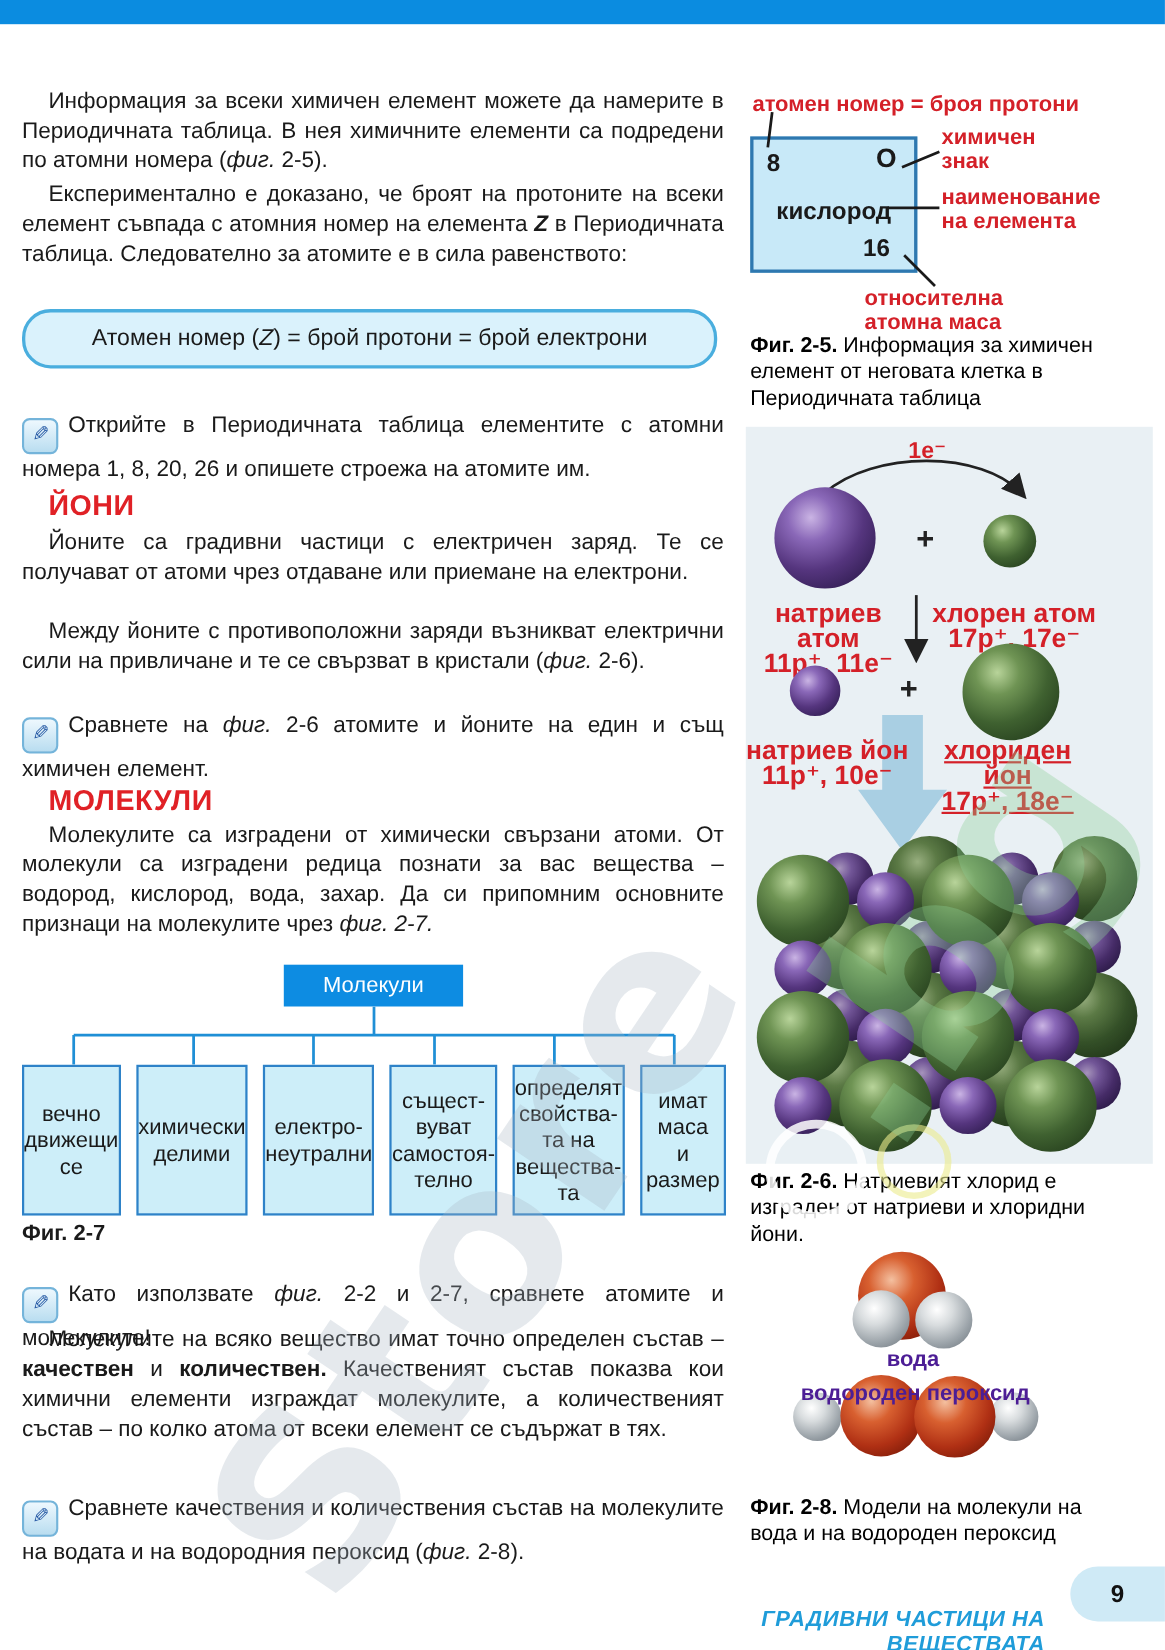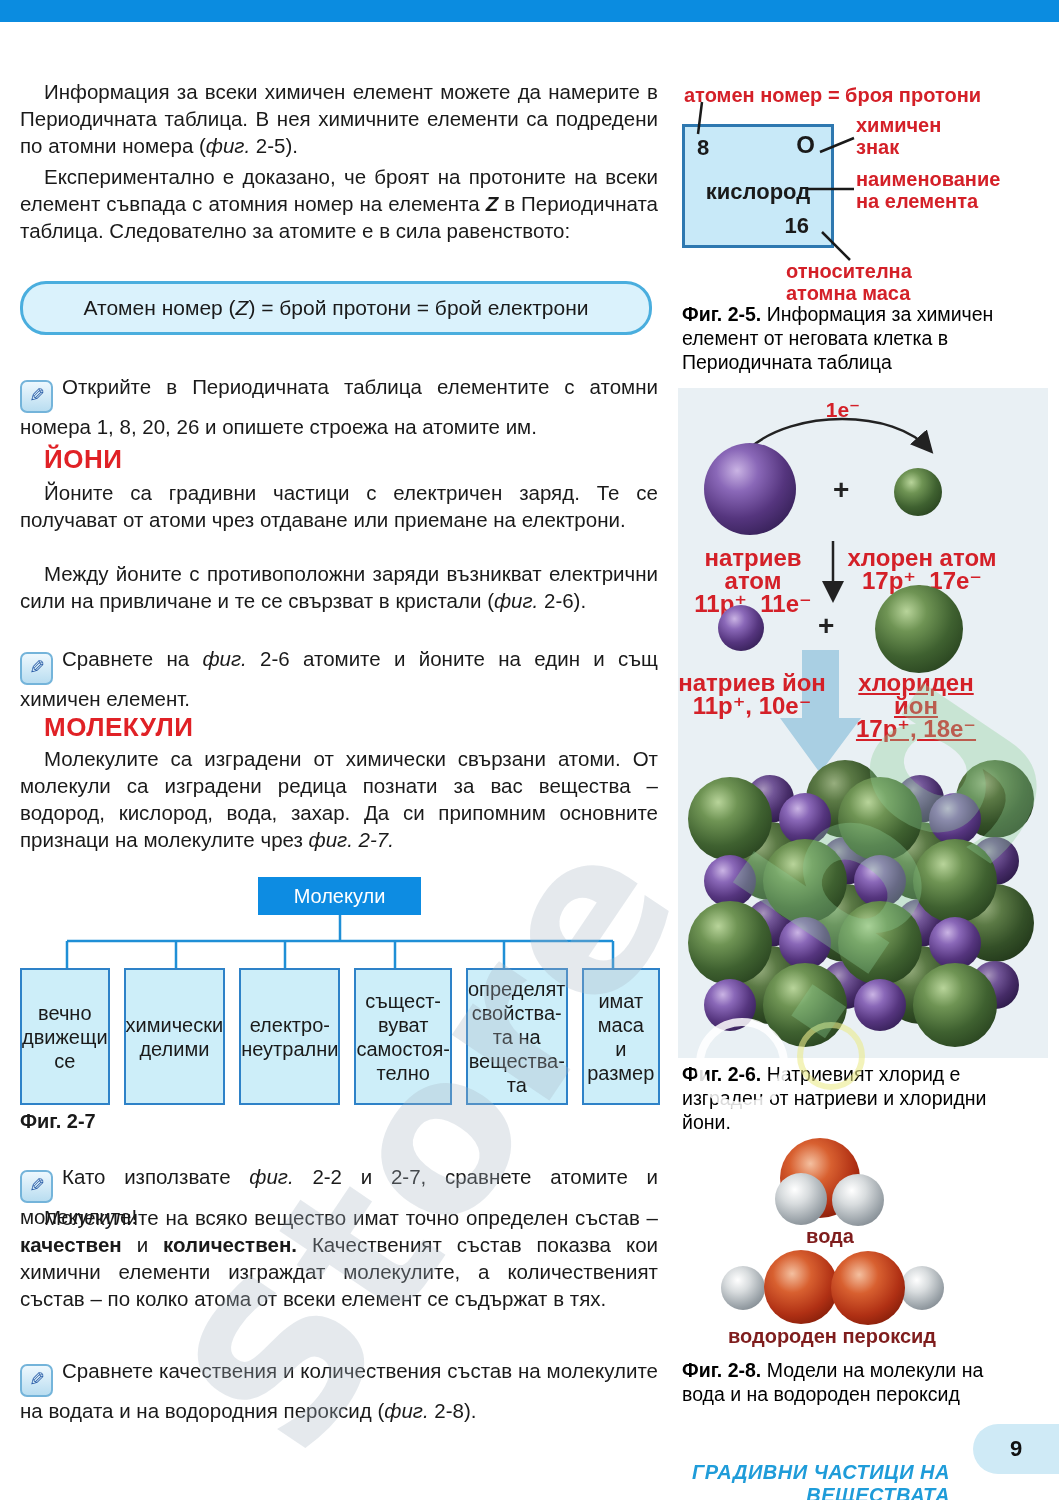--- a/index.html
+++ b/index.html
@@ -39,21 +39,21 @@
   .cap{position:absolute;font-size:19.5px;line-height:24px;color:#000;}
   .panel{position:absolute;left:678px;top:388px;width:370px;height:670px;background:#e9f0f4;}
   .sph{position:absolute;border-radius:50%;}
   .sph.purple{background:radial-gradient(circle at 36% 30%, #cab4e4 0%, #8a68b8 24%, #55357e 55%, #2e1b4e 88%);}
   .sph.green{background:radial-gradient(circle at 36% 30%, #b8d49a 0%, #6f9454 24%, #3f6130 55%, #243d1c 88%);}
   .sph.red{background:radial-gradient(circle at 38% 32%, #f4c0a0 0%, #d86030 28%, #b03014 60%, #701505 92%);}
   .sph.gray{background:radial-gradient(circle at 38% 32%, #ffffff 0%, #d8dcde 30%, #9aa2a8 66%, #6e767e 95%);}
   .sph.back{filter:brightness(0.82);}
   .plus{position:absolute;font-size:28px;font-weight:bold;color:#222;}
   .ion-lab{position:absolute;color:#d42028;font-weight:bold;font-size:24px;line-height:23px;text-align:center;white-space:pre-line;}
-  .mol-lab{position:absolute;color:#7f1d1d;font-weight:bold;font-size:20px;text-align:center;}
+  .mol-lab{position:absolute;color:#4c1d95;font-weight:bold;font-size:20px;text-align:center;}
   
   .foot-title{position:absolute;left:550px;top:1437px;width:400px;text-align:right;
        color:#1f9cd9;font-size:20px;font-weight:bold;font-style:italic;letter-spacing:.5px;margin-top:24px;}
   .page-badge{position:absolute;left:973px;top:1424px;width:86px;height:50px;background:#cfeaf6;
        border-radius:25px 0 0 25px;display:flex;align-items:center;justify-content:center;
        font-size:22px;font-weight:bold;color:#111;}
   
   .wm{position:absolute;font-weight:bold;line-height:1;z-index:50;pointer-events:none;
       font-family:"DejaVu Sans",sans-serif;}
   .wm-store{left:330px;top:1270px;font-size:215px;color:rgba(168,182,196,0.30);
@@ -235,21 +235,21 @@
 
   <div class="sph red" style="left:780px;top:1138px;width:80px;height:80px;"></div>
   <div class="sph gray" style="left:775px;top:1173px;width:52px;height:52px;"></div>
   <div class="sph gray" style="left:832px;top:1174px;width:52px;height:52px;"></div>
   <div class="mol-lab" style="left:760px;top:1225px;width:140px;">вода</div>
 
   <div class="sph gray" style="left:721px;top:1266px;width:44px;height:44px;"></div>
   <div class="sph gray" style="left:900px;top:1266px;width:44px;height:44px;"></div>
   <div class="sph red" style="left:764px;top:1250px;width:74px;height:74px;"></div>
   <div class="sph red" style="left:831px;top:1251px;width:74px;height:74px;"></div>
-  <div class="mol-lab" style="left:712px;top:1325px;width:240px;">водороден пероксид</div>
+  <div class="mol-lab" style="left:712px;top:1256px;width:240px;">водороден пероксид</div>
 
   <div class="cap" style="left:682px;top:1358px;width:335px;">
     <b>Фиг. 2-8.</b><span> Модели на молекули на вода и на водороден пероксид</span>
   </div>
 
   <div class="foot-title">ГРАДИВНИ ЧАСТИЦИ НА ВЕЩЕСТВАТА</div>
   <div class="page-badge">
     <span>9</span>
   </div>
 

